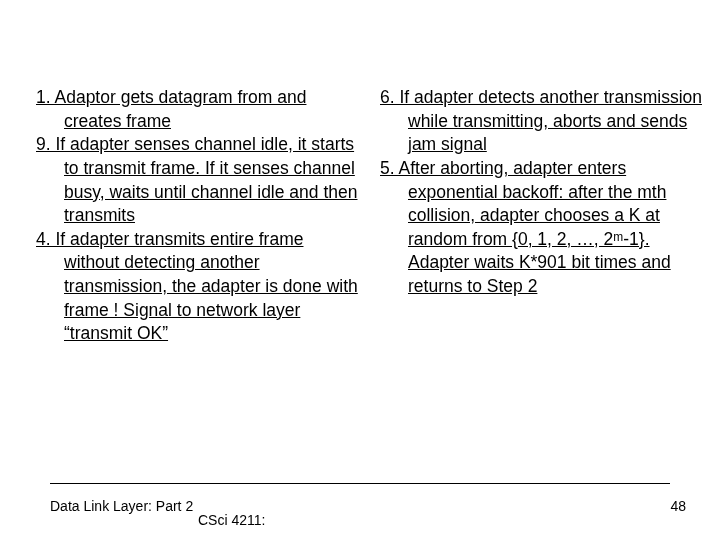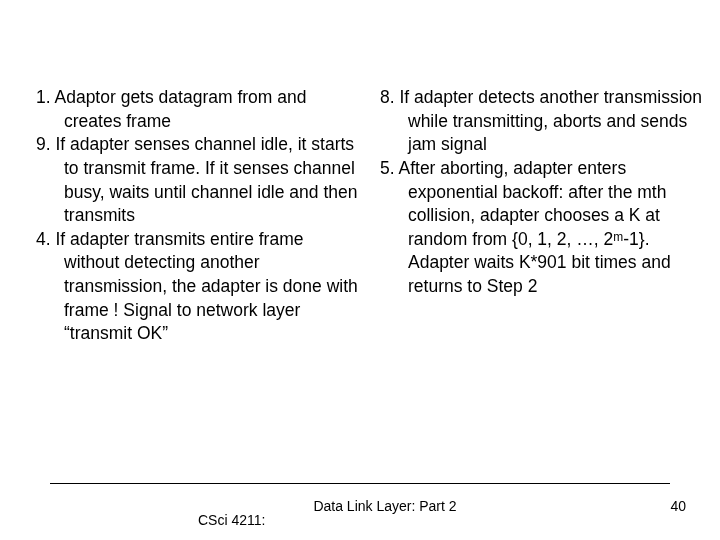--- a/index.html
+++ b/index.html
@@ -38,20 +38,21 @@
   }
   .col {
     width: 50%;
     font-size: 17.5px;
     line-height: 1.35;
   }
   .col p {
     margin: 0 0 0 0;
     text-indent: -28px;
     padding-left: 46px;
+    text-decoration: underline;
   }
   .footer-line {
     position: absolute;
     left: 50px;
     right: 50px;
     bottom: 56px;
     border-top: 1px solid #000;
     height: 0;
   }
   .footer {
@@ -64,21 +65,21 @@
   }
   .foot-left {
     position: absolute;
     left: 198px;
     top: 16px;
   }
   .foot-center {
     position: absolute;
     left: 0;
     right: 0;
-    text-align: center;
+    text-align: left;
     top: 2px;
     margin-left: 50px;
   }
   .foot-right {
     position: absolute;
     right: 34px;
     top: 2px;
   }
 </style>
 </head>
@@ -87,26 +88,26 @@
 <div class="slide">
 
 
   <div class="cols">
     <div class="col">
       <p>1. Adaptor gets datagram from and creates frame</p>
       <p>9. If adapter senses channel idle, it starts to transmit frame. If it senses channel busy, waits until channel idle and then transmits</p>
       <p>4. If adapter transmits entire frame without detecting another transmission, the adapter is done with frame ! Signal to network layer “transmit OK”</p>
     </div>
     <div class="col">
-      <p>8. If adapter detects another transmission while transmitting, aborts and sends jam signal</p>
+      <p>6. If adapter detects another transmission while transmitting, aborts and sends jam signal</p>
       <p>5. After aborting, adapter enters exponential backoff: after the mth collision, adapter chooses a K at random from {0, 1, 2, …, 2ᵐ-1}. Adapter waits K*901 bit times and returns to Step 2</p>
     </div>
   </div>
 
   <div class="footer-line"></div>
 
   <div class="footer">
     <span class="foot-left">CSci 4211:</span>
     <span class="foot-center">Data Link Layer: Part 2</span>
-    <span class="foot-right">40</span>
+    <span class="foot-right">48</span>
   </div>
 
 </div>
 
 </body></html>

